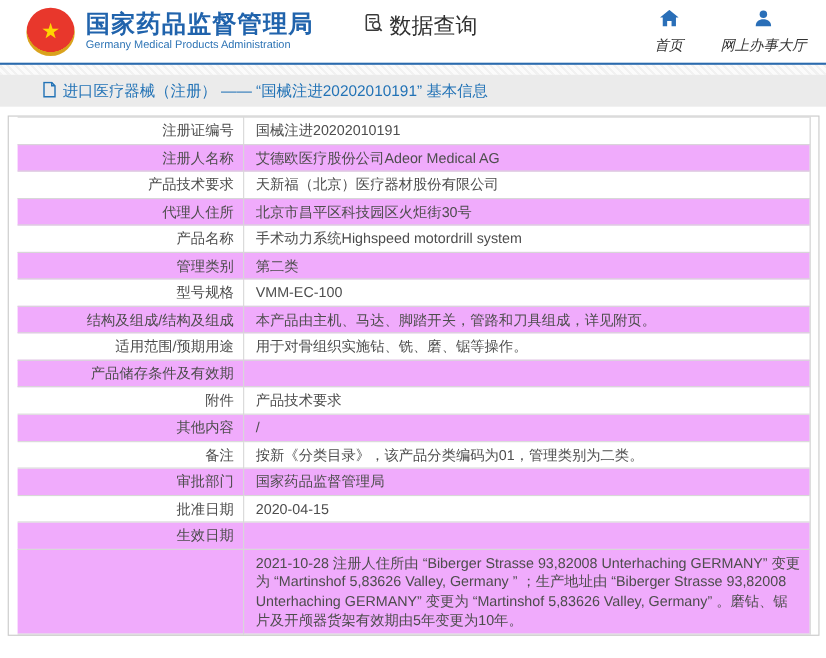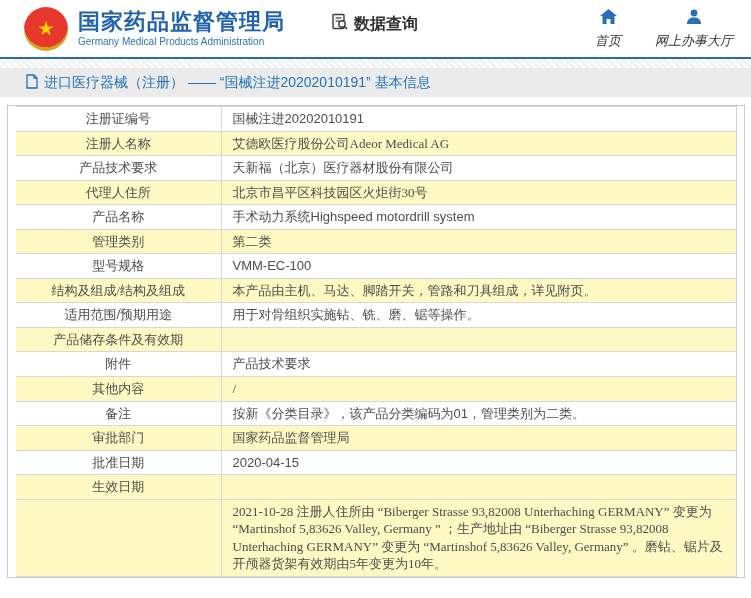--- a/index.html
+++ b/index.html
@@ -30,42 +30,42 @@
     color: #ffd400; font-size: 17px;
     flex: 0 0 auto;
   }
   .agency { margin-left: 10px; }
   .agency-cn {
     color: #2063ac; font-size: 22px; font-weight: bold; letter-spacing: 1px;
     line-height: 1.1;
   }
   .agency-en { color: #2e74b5; font-size: 10px; margin-top: 2px; }
   .data-query {
-    display: flex; align-items: flex-end; margin-left: 46px; margin-top: -10px;
-    color: #2f2f2f; font-size: 16px; cursor: pointer; font-weight: bold;
+    display: flex; align-items: center; margin-left: 46px; margin-top: -10px;
+    color: #2f2f2f; font-size: 20px; cursor: pointer;
   }
   .data-query svg { margin-right: 5px; }
   .header-right { display: flex; align-items: flex-start; gap: 34px; padding-right: 4px; margin-top: 2px; font-style: italic; }
   .nav-item {
     display: flex; flex-direction: column; align-items: center;
     font-size: 13px; color: #333333; cursor: pointer; line-height: 1.5;
   }
   .nav-item svg { margin-bottom: 2px; }
   .blue-rule { height: 2px; background: #2a6aad; }
   
   .pattern-strip {
     height: 9px;
     background: repeating-linear-gradient(45deg, #f1f1f1 0 2px, #fbfbfb 2px 5px);
   }
   
   .breadcrumb-bar {
     background: #ebebeb;
     height: 29px;
     display: flex; align-items: center;
-    padding-left: 25px;
+    padding-left: 38px;
     font-size: 14px;
     color: #2373b6;
   }
   .breadcrumb-bar svg { margin-right: 5px; flex: 0 0 auto; }
   
   .content { padding-top: 8px; }
   .table-wrap {
     margin: 0 6px 0 7px;
     border: 1px solid #c9c9c9;
     padding: 0 8px;
@@ -81,24 +81,24 @@
   .info-table { width: 100%; border-collapse: collapse; table-layout: fixed; }
   .info-table td {
     font-size: 13px;
     padding: 3px 8px;
     border-bottom: 1px solid #d7d7d7;
     vertical-align: middle;
     line-height: 1.35;
     height: 21px;
   }
   .info-table tr:first-child td { border-top: 1px solid #d7d7d7; }
-  .info-table tr.alt td { background: #fef9c3; font-family: Liberation Serif, serif; }
+  .info-table tr.alt td { background: #f0abfc; }
   .label-cell {
     width: 205px;
-    text-align: center;
+    text-align: right;
     color: #4d4d4d;
     border-right: 1px solid #d7d7d7;
     white-space: nowrap;
   }
   .value-cell { color: #4d4d4d; padding-left: 11px !important; word-break: break-word; }
 </style>
 </head>
 <body>
 
 <header class="site-header">

